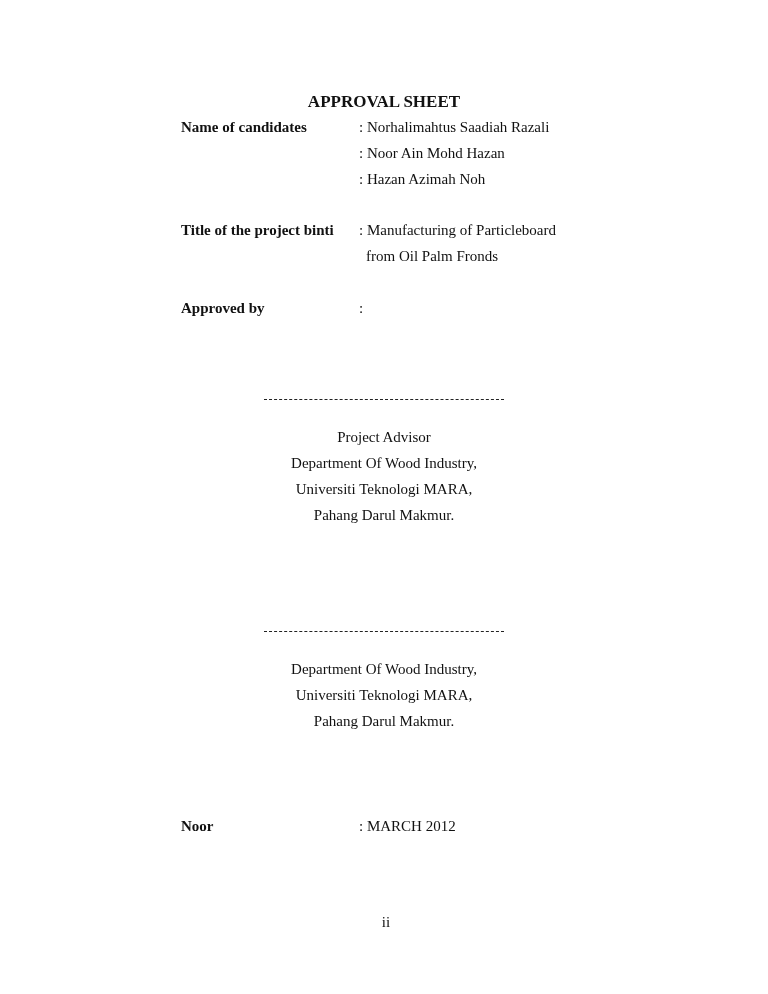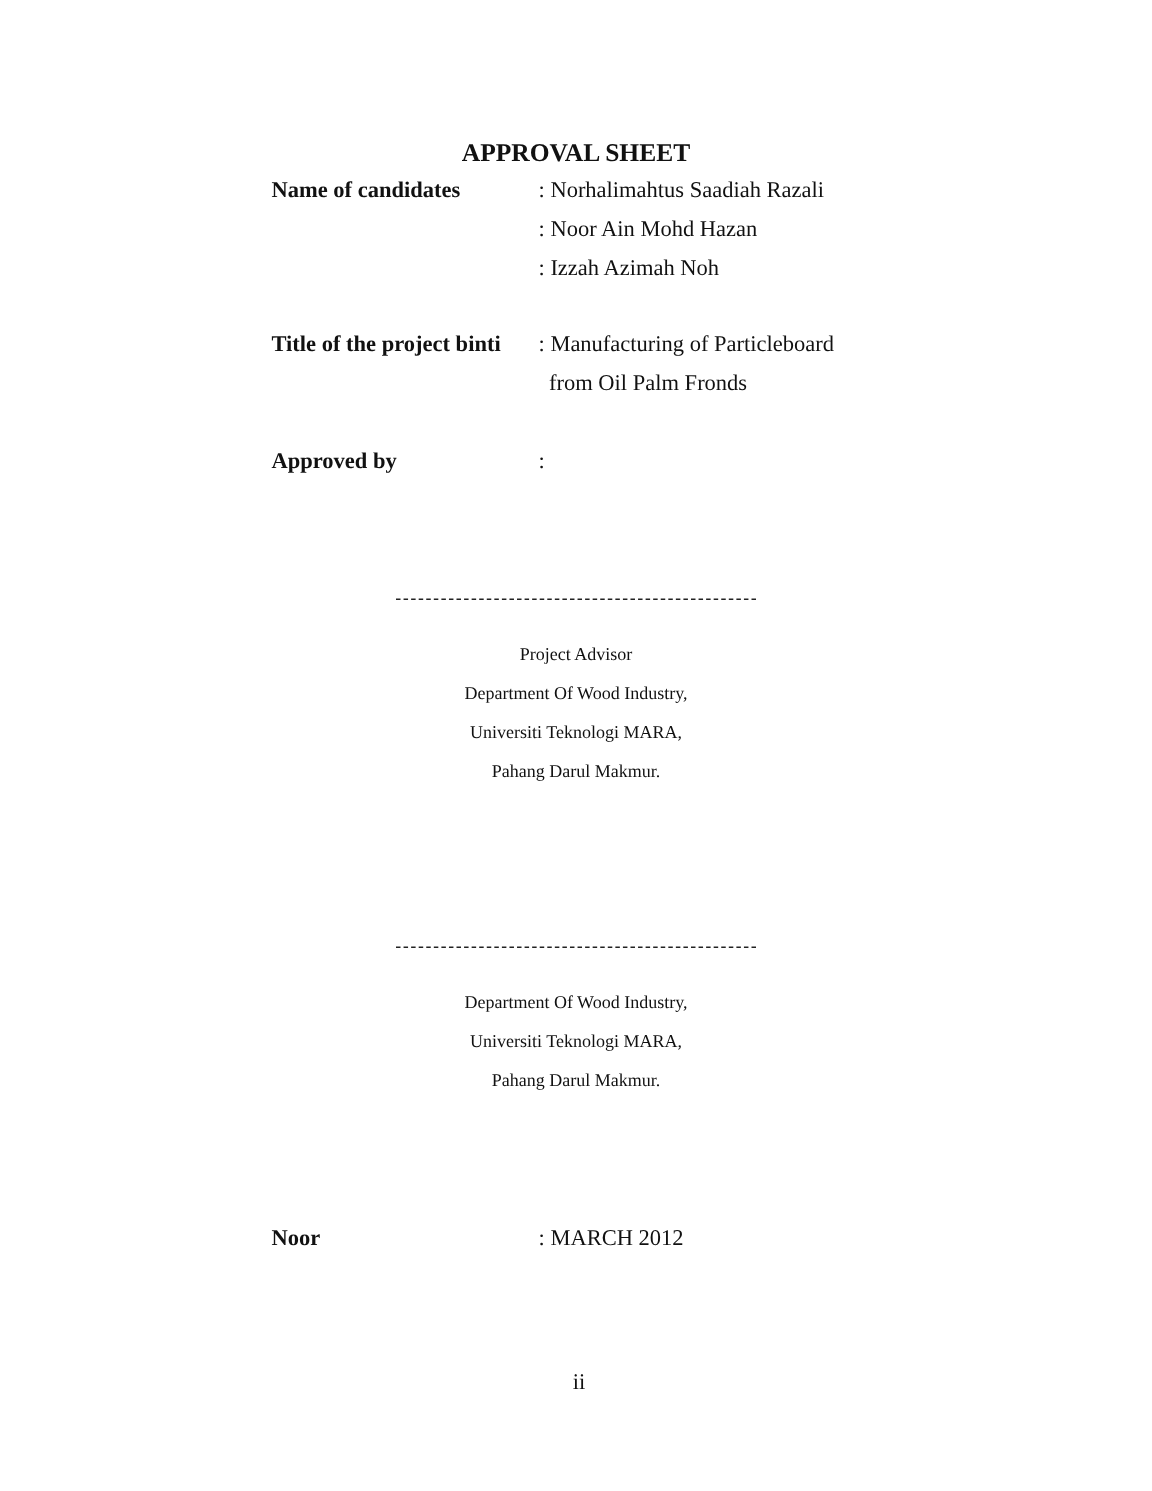--- a/index.html
+++ b/index.html
@@ -27,42 +27,42 @@
     .center-block {
       position: absolute;
       left: 264px;
       width: 240px;
       text-align: center;
     }
     .center-block .line {
       display: block;
       line-height: 1;
       white-space: nowrap;
-      font-size: 12px;
+      font-size: 15px;
     }
     .dashes {
       position: absolute;
       left: 264px;
       width: 240px;
       height: 1px;
       border-top: 1px dashed #222;
     }
     .page-num { left: 0; width: 768px; text-align: center; }
   </style>
 </head>
 <body>
 
 <div>
 
   <div class="abs title">APPROVAL SHEET</div>
 
   <div class="abs label" style="top:120px;">Name of candidates</div>
   <div class="abs value" style="top:120px;">: Norhalimahtus Saadiah Razali</div>
   <div class="abs value" style="top:146px;">: Noor Ain Mohd Hazan</div>
-  <div class="abs value" style="top:172px;">: Izzah Azimah Noh</div>
+  <div class="abs value" style="top:172px;">: Hazan Azimah Noh</div>
 
   <div class="abs label" style="top:223px;">Title of the project binti</div>
   <div class="abs value" style="top:223px;">: Manufacturing of Particleboard</div>
   <div class="abs value" style="top:249px; left:366px;">from Oil Palm Fronds</div>
 
   <div class="abs label" style="top:301px;">Approved by</div>
   <div class="abs value" style="top:301px;">:</div>
 
   <div class="dashes" style="top:399px;"></div>
   <div class="center-block" style="top:430px;">

